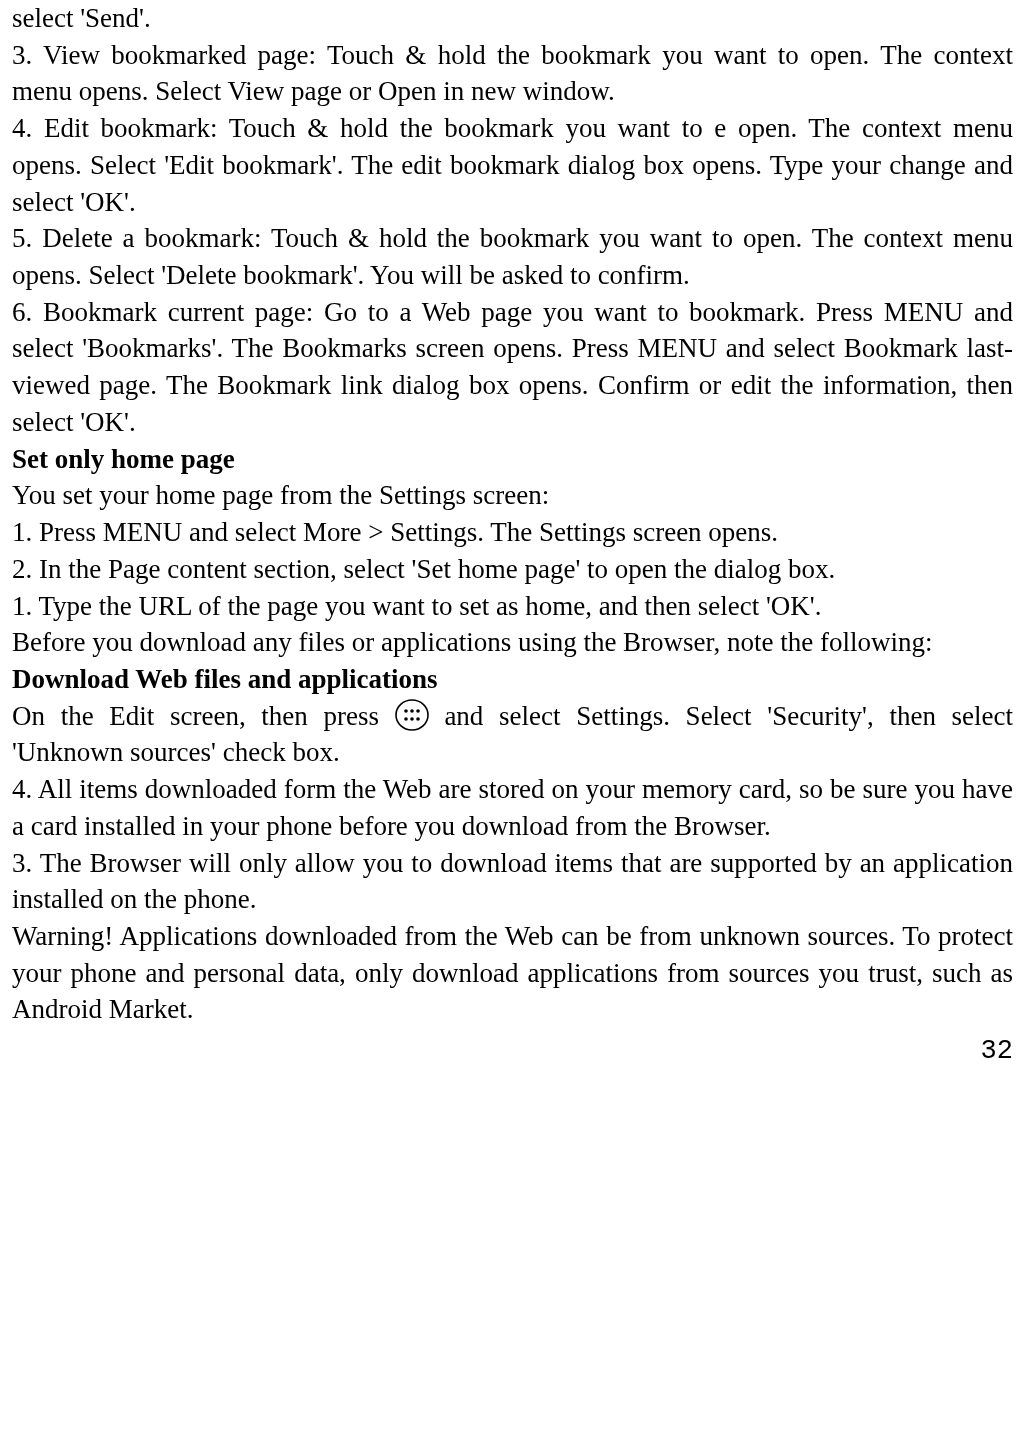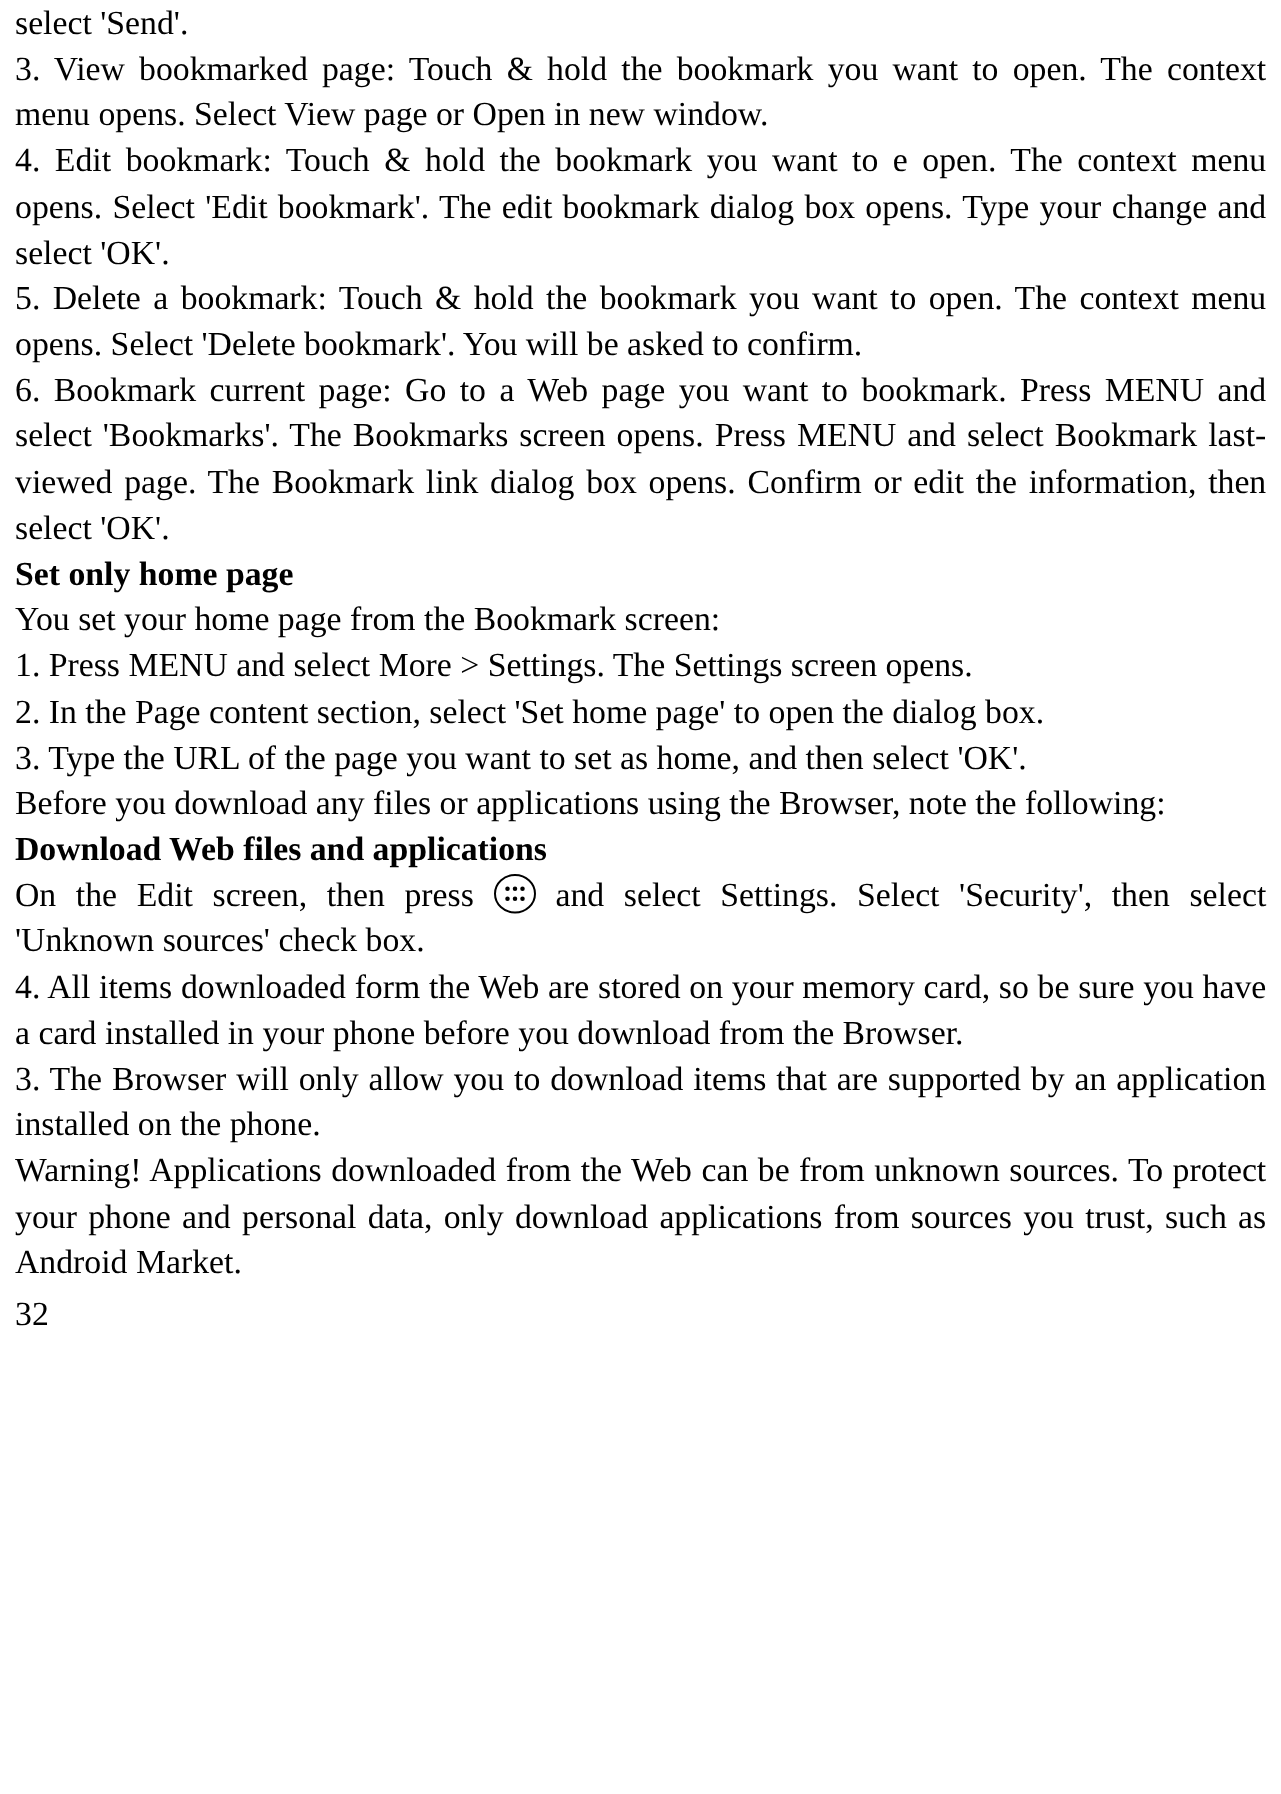--- a/index.html
+++ b/index.html
@@ -19,23 +19,24 @@
     line-height: 1.36;
   }
   .justify {
     text-align: justify;
     text-align-last: left;
   }
   .bold {
     font-weight: bold;
   }
   .page-number {
-    text-align: left;
+    text-align: right;
     font-size: 27px;
     margin-top: 8px;
+    font-family: Liberation Mono, monospace;
   }
   .icon-wrap {
     display: inline-block;
     vertical-align: -7px;
   }
   .icon-wrap svg {
     display: block;
   }
 </style>
 </head>
@@ -48,27 +49,27 @@
   <div class="para justify">3. View bookmarked page: Touch &amp; hold the bookmark you want to open. The context menu opens. Select View page or Open in new window.</div>
 
   <div class="para justify">4. Edit bookmark: Touch &amp; hold the bookmark you want to e open. The context menu opens. Select 'Edit bookmark'. The edit bookmark dialog box opens. Type your change and select 'OK'.</div>
 
   <div class="para justify">5. Delete a bookmark: Touch &amp; hold the bookmark you want to open. The context menu opens. Select 'Delete bookmark'. You will be asked to confirm.</div>
 
   <div class="para justify">6. Bookmark current page: Go to a Web page you want to bookmark. Press MENU and select 'Bookmarks'. The Bookmarks screen opens. Press MENU and select Bookmark last-viewed page. The Bookmark link dialog box opens. Confirm or edit the information, then select 'OK'.</div>
 
   <div class="para bold">Set only home page</div>
 
-  <div class="para">You set your home page from the Bookmark screen:</div>
+  <div class="para">You set your home page from the Settings screen:</div>
 
   <div class="para">1. Press MENU and select More &gt; Settings. The Settings screen opens.</div>
 
   <div class="para">2. In the Page content section, select 'Set home page' to open the dialog box.</div>
 
-  <div class="para">3. Type the URL of the page you want to set as home, and then select 'OK'.</div>
+  <div class="para">1. Type the URL of the page you want to set as home, and then select 'OK'.</div>
 
   <div class="para justify">Before you download any files or applications using the Browser, note the following:</div>
 
   <div class="para bold">Download Web files and applications</div>
 
 
   <div class="para justify">
     <span>On the Edit screen, then press </span>
     <span class="icon-wrap">
       <svg width="34" height="34" viewBox="0 0 34 34">

